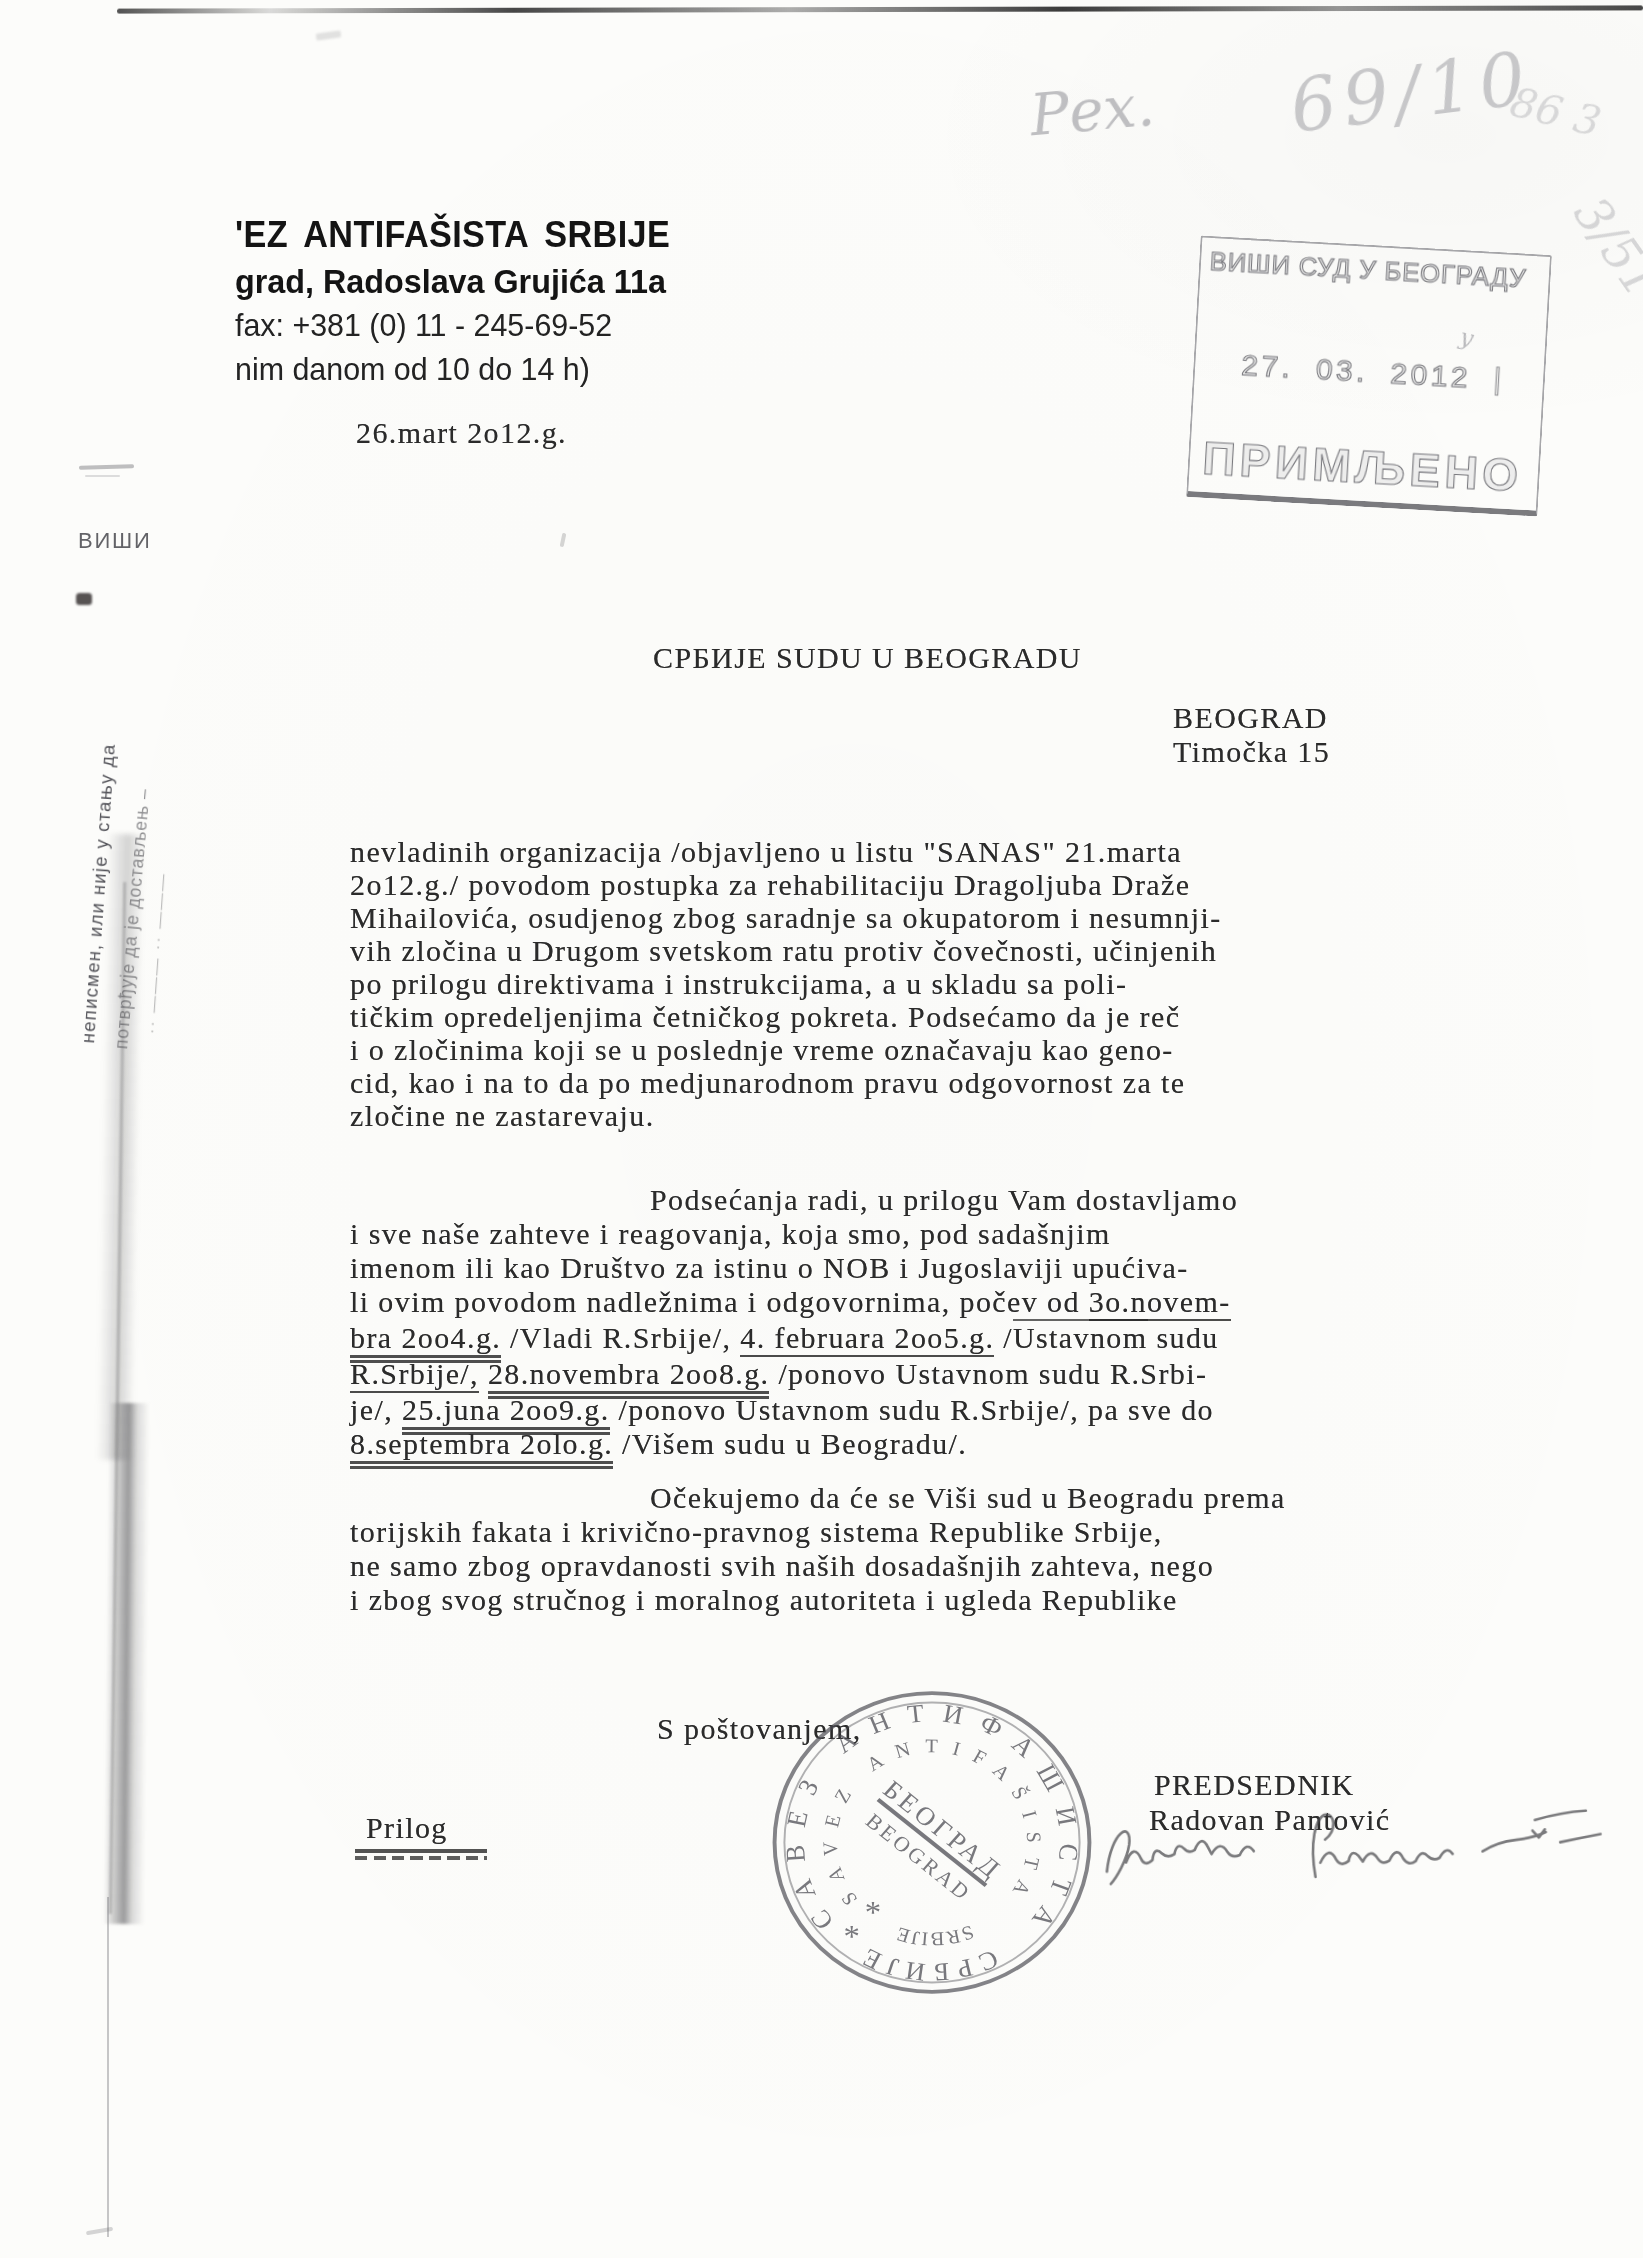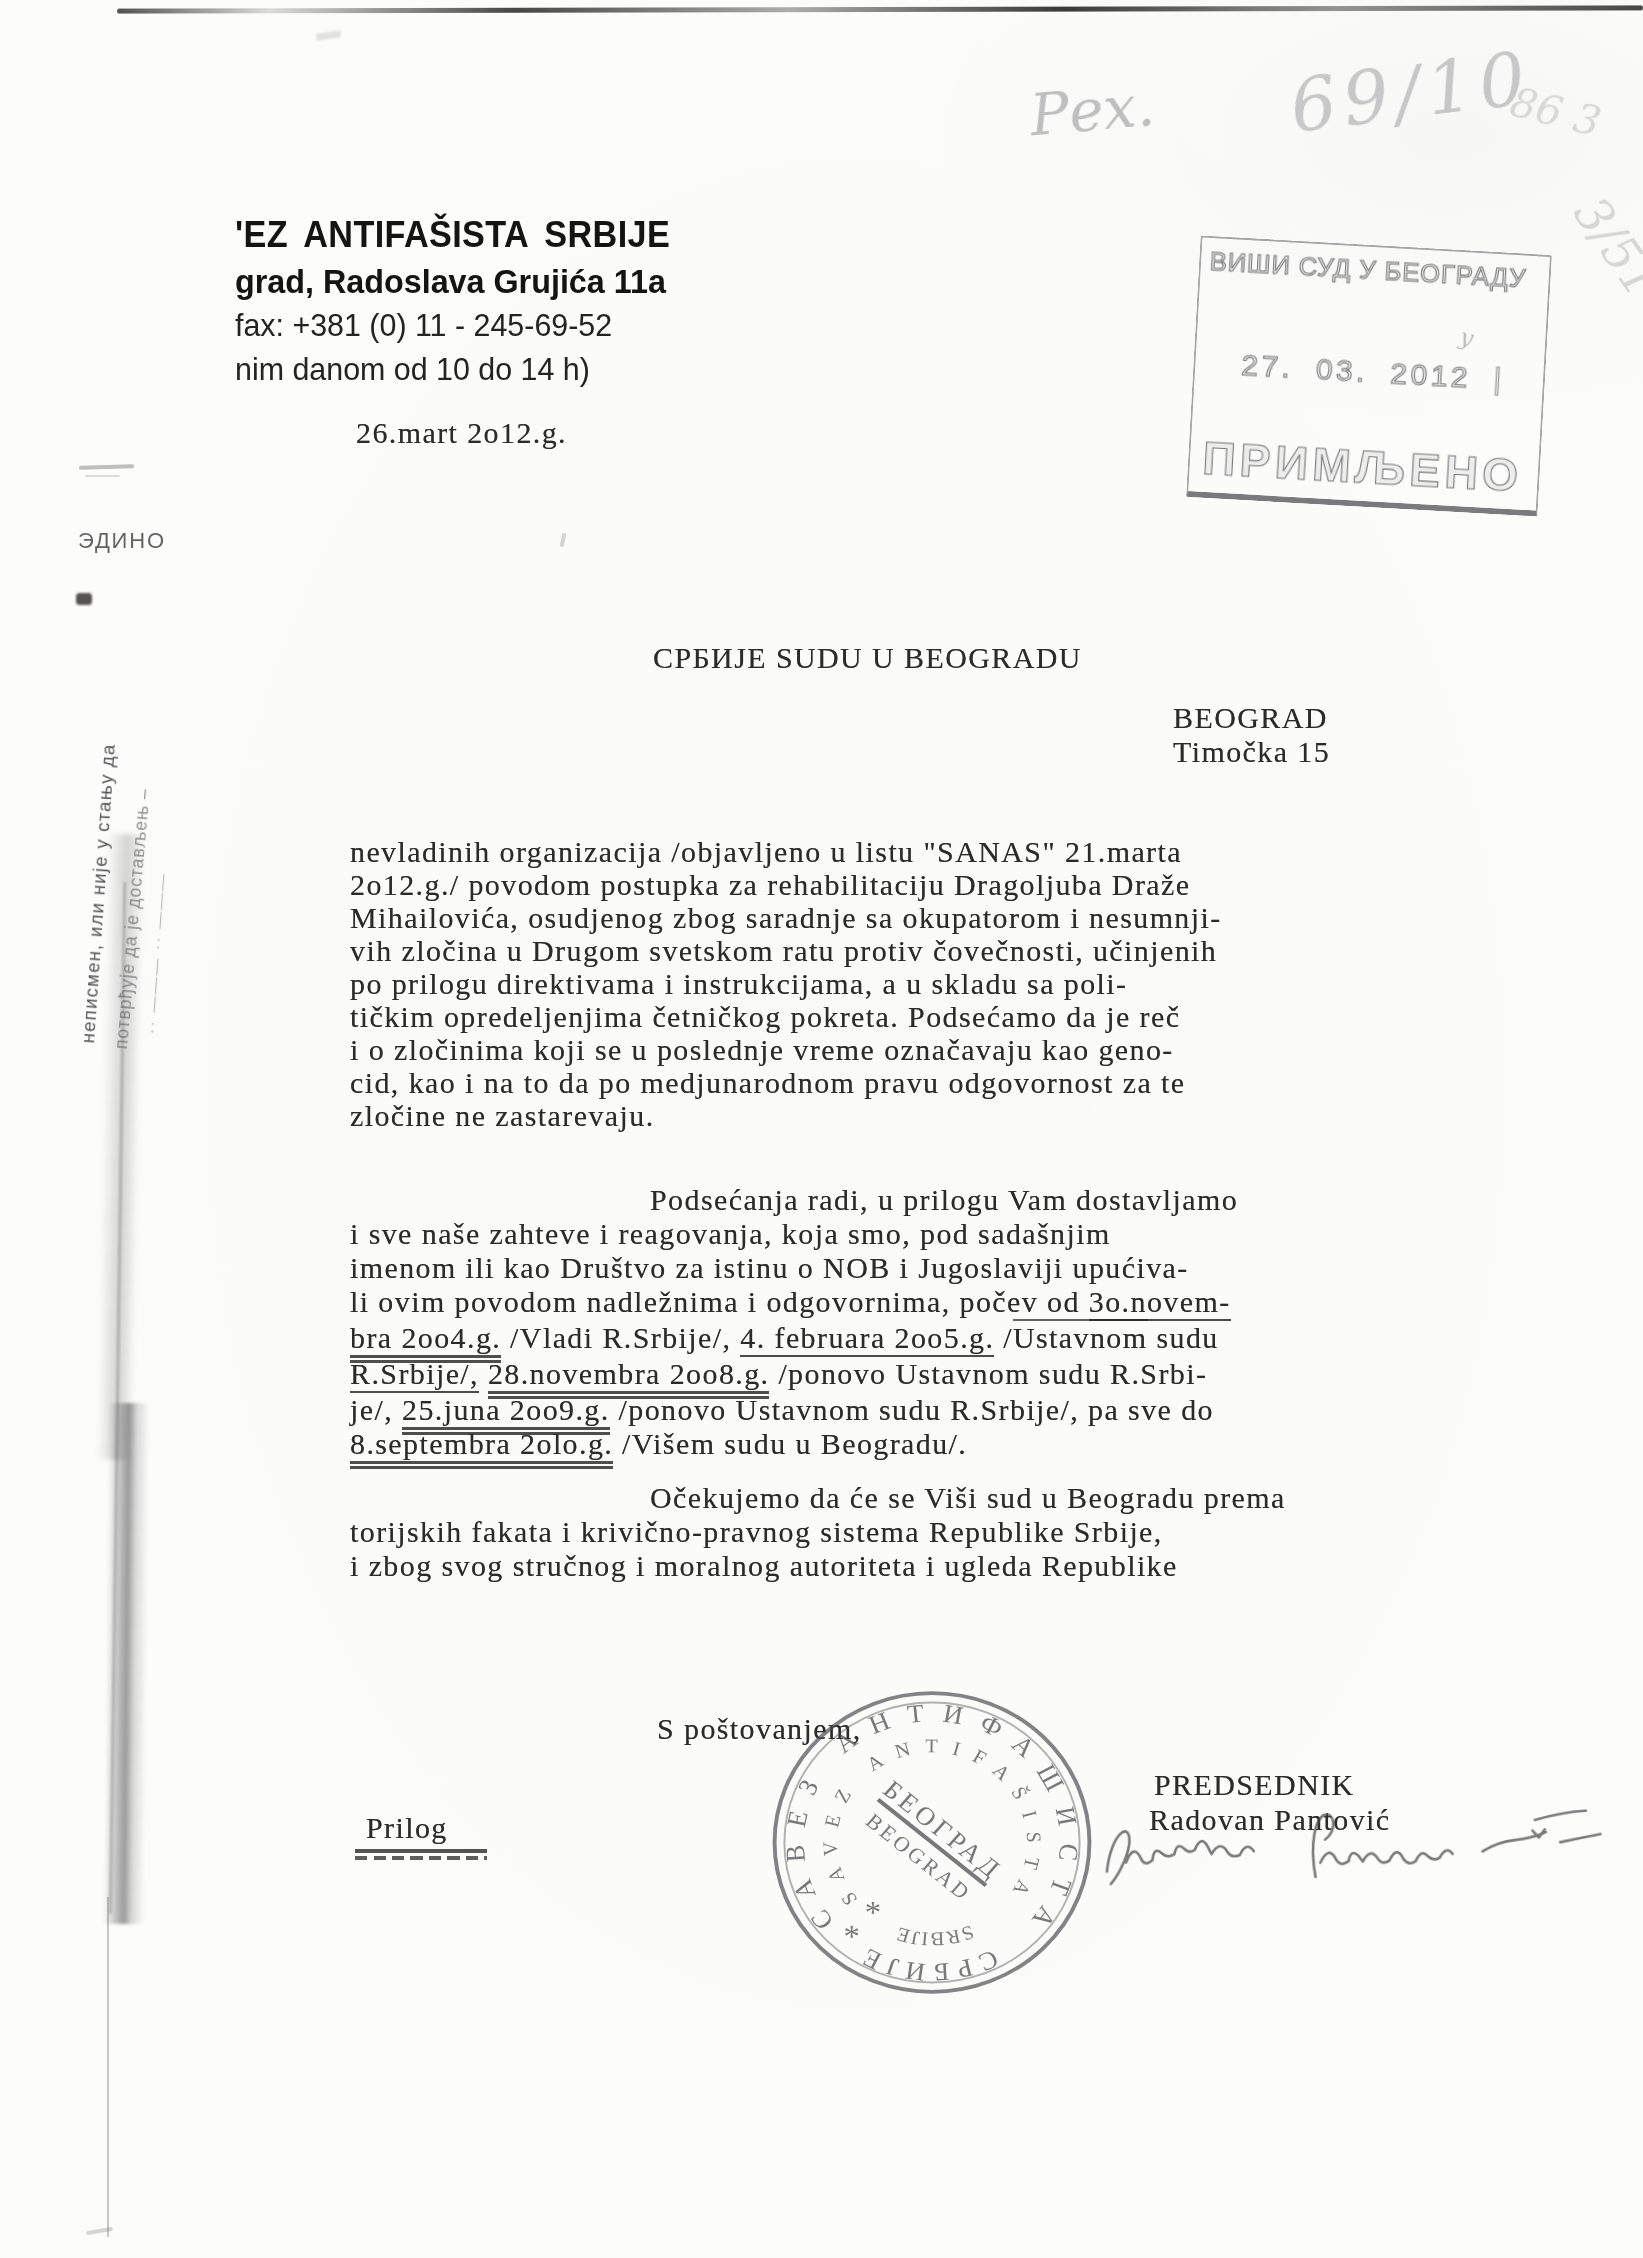--- a/index.html
+++ b/index.html
@@ -58,21 +58,21 @@
     <div class="pencil" style="position:absolute;right:72px;top:72px;font-size:23px;opacity:.55;transform:rotate(10deg);">у</div>
     <div class="hollow" style="position:absolute;left:12.4px;bottom:7px;font-size:46px;font-weight:bold;letter-spacing:4.4px;white-space:nowrap;">ПРИМЉЕНО</div>
   </div>
   <div class="abs pencil" style="left:1563px;top:219px;font-size:48px;opacity:.3;transform:rotate(55deg);"><span>3/51</span></div>
 
   <div class="abs type" style="left:356px;top:416px;">26.mart 2o12.g.</div>
   <div class="abs speck" style="left:561px;top:533px;width:4.4px;height:14px;opacity:.5;transform:rotate(12deg);"></div>
 
   <div class="abs speck" style="left:79px;top:465px;width:55px;height:3.5px;opacity:.8;transform:rotate(-1.5deg);"></div>
   <div class="abs speck" style="left:85px;top:475px;width:35px;height:1.8px;opacity:.4;"></div>
-  <div class="abs" style="left:78px;top:528px;font-family:'Liberation Sans',sans-serif;font-size:22px;letter-spacing:1.8px;color:rgba(60,60,66,.8);filter:blur(0.4px);">ЭДИНО</div>
+  <div class="abs" style="left:78px;top:528px;font-family:'Liberation Sans',sans-serif;font-size:22px;letter-spacing:1.8px;color:rgba(60,60,66,.8);filter:blur(0.4px);">ВИШИ</div>
 
   <div class="abs" style="left:76px;top:593px;width:16px;height:11.5px;background:rgba(45,40,40,.8);border-radius:3.5px;filter:blur(0.9px);"></div>
   <div class="abs vtext" style="left:99px;top:1022px;font-size:18.5px;letter-spacing:1.3px;color:rgba(55,55,62,.85);transform:rotate(-86deg);">неписмен, или није у стању да</div>
   <div class="abs vtext" style="left:132px;top:1029px;font-size:17.6px;letter-spacing:0.9px;color:rgba(60,60,66,.55);transform:rotate(-85deg);">потврђује да је достављењ –</div>
   <div class="abs vtext" style="left:162px;top:1015px;font-size:17px;letter-spacing:1.8px;color:rgba(65,65,70,.35);transform:rotate(-86deg);">·· ——— ·· ———</div>
 
   <div class="abs" style="left:102px;top:834px;width:37px;height:626px;transform:rotate(1deg);filter:blur(2.6px);
        background:linear-gradient(to right,transparent,rgba(90,90,94,.26) 55%,transparent);"></div>
   <div class="abs" style="left:106px;top:1403px;width:41px;height:521px;transform:rotate(.6deg);filter:blur(1.8px);
        background:linear-gradient(to right,transparent,rgba(60,60,64,.5) 50%,rgba(80,80,84,.2) 70%,transparent);"></div>
@@ -103,20 +103,21 @@
       <div class="bline"><span>imenom ili kao Društvo za istinu o NOB i Jugoslaviji upućiva-</span></div>
       <div class="bline"><span>li ovim povodom nadležnima i odgovornima, počev od </span><span class="u1">3o.novem-</span></div>
       <div class="bline"><span class="u2">bra 2oo4.g.</span><span> /Vladi R.Srbije/, </span><span class="u1">4. februara 2oo5.g.</span><span> /</span><span class="uo">Ustavnom</span><span> sudu</span></div>
       <div class="bline"><span class="u1">R.Srbije/,</span><span> </span><span class="u2">28.novembra 2oo8.g.</span><span> /ponovo Ustavnom sudu R.Srbi-</span></div>
       <div class="bline"><span>je/, </span><span class="u2">25.juna 2oo9.g.</span><span> /ponovo Ustavnom sudu R.Srbije/, pa sve do</span></div>
       <div class="bline"><span class="u2">8.septembra 2olo.g.</span><span> /Višem sudu u Beogradu/.</span></div>
     </div>
   <div class="abs type" style="left:350px;top:1481px;line-height:34px;">
       <div class="bline indent"><span>Očekujemo da će se Viši sud u Beogradu prema</span></div>
       <div class="bline"><span>torijskih fakata i krivično-pravnog sistema Republike Srbije,</span></div>
+      <div class="bline"><span>ne samo zbog opravdanosti svih naših dosadašnjih zahteva, nego</span></div>
       <div class="bline"><span>i zbog svog stručnog i moralnog autoriteta i ugleda Republike</span></div>
     </div>
 
   <div class="abs type" style="left:657px;top:1712px;">S poštovanjem,</div>
 
   <div class="abs stamp-ink" style="left:768px;top:1687px;width:328px;height:311px;">
     <svg width="328" height="311" viewBox="0 0 200 200" preserveAspectRatio="none">
       <defs>
         <path id="arcTopOuter" d="M 44.8,155.2 A 78,78 0 1 1 155.2,155.2" fill="none"></path>
         <path id="arcBotOuter" d="M 139,167.5 A 78,78 0 0 1 55.2,163.9" fill="none"></path>

